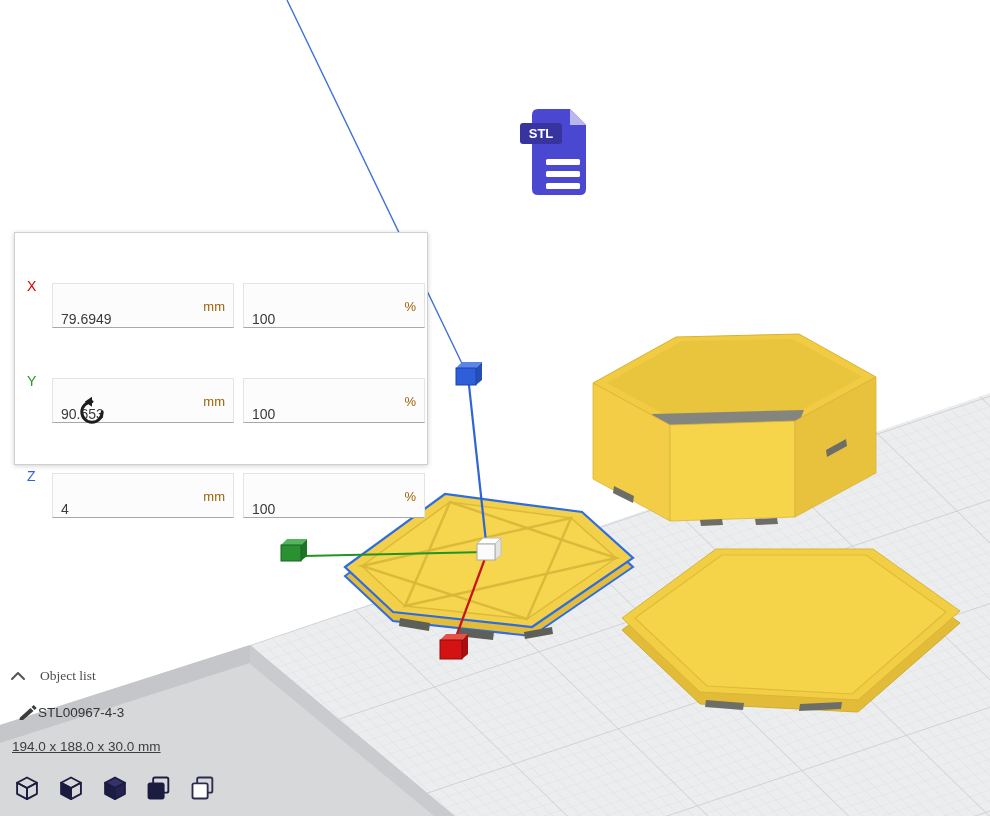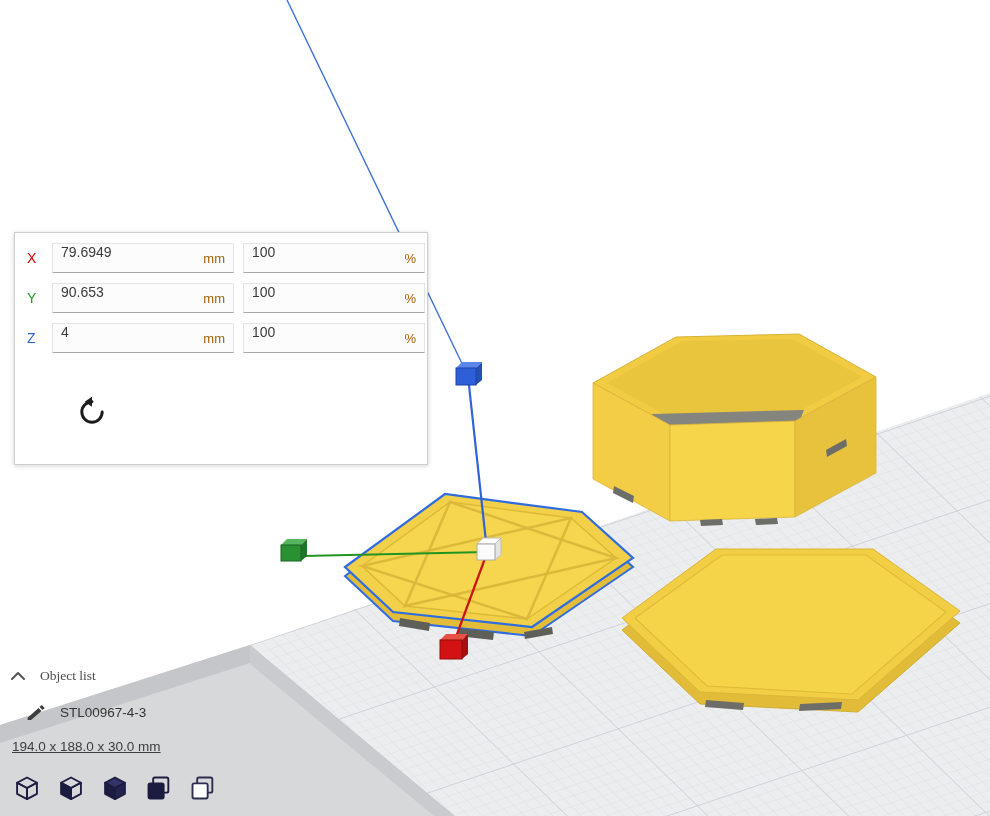--- a/index.html
+++ b/index.html
@@ -8,36 +8,36 @@
 
   
   .stl-tile{position:absolute;left:512px;top:103px;width:92px;height:98px;background:#fff;z-index:2;}
 
   
   .scale-panel{position:absolute;left:14px;top:232px;width:414px;height:233px;background:#fff;
     border:1px solid #cfcfcf;box-shadow:0 1px 5px rgba(0,0,0,.18);z-index:3;box-sizing:border-box;}
   .srow{display:grid;grid-template-columns:16px 182px 182px;gap:0 9px;align-items:center;margin:10px 8px 0 12px;}
   .axis{font-size:14px;}
   .ax-x{color:#d40000;} .ax-y{color:#1e9e1e;} .ax-z{color:#2d64d8;}
-  .field{position:relative;display:flex;align-items:flex-start;height:30px;background:#fcfcfc;
-    border:1px solid #e4e4e4;border-bottom:1px solid #a8a8a8;box-sizing:border-box;}
+  .field{position:relative;display:flex;align-items:flex-end;height:45px;background:#fcfcfc;
+    border:1px solid #e4e4e4;border-bottom:1px solid #a8a8a8;box-sizing:border-box;margin-top:40px;}
   .field input{border:none;background:transparent;outline:none;width:100%;
     font-family:"Liberation Sans",sans-serif;font-size:14px;color:#3a3a3a;padding:0 34px 0 8px;}
   .unit{position:absolute;right:8px;top:50%;transform:translateY(-50%);font-size:13px;color:#a16207;pointer-events:none;}
   .reset-btn{position:absolute;left:60px;top:162px;width:34px;height:34px;background:none;border:none;padding:0;cursor:pointer;}
   .checks{position:absolute;left:127px;top:150px;}
   .checkrow{display:flex;align-items:center;gap:9px;margin-bottom:14px;cursor:pointer;}
   .cb{width:17px;height:17px;border:1.5px solid #6c6c6c;border-radius:2px;background:#fff;
     display:inline-flex;align-items:center;justify-content:center;box-sizing:border-box;}
   .checkrow span.lbl{font-size:13.5px;color:#1c1c1c;}
 
   
   .ol-header{position:absolute;left:10px;top:668px;display:flex;align-items:center;gap:14px;z-index:2;cursor:pointer;}
   .ol-header .txt{font-size:13.5px;color:#4c4c4c;font-family:Liberation Serif, serif;}
-  .ol-item{position:absolute;left:26px;top:704px;display:flex;align-items:center;gap:14px;z-index:2;cursor:pointer;}
+  .ol-item{position:absolute;left:18px;top:704px;display:flex;align-items:center;z-index:2;cursor:pointer;}
   .ol-item .txt{font-size:13.5px;color:#333;}
   .dims{position:absolute;left:12px;top:739px;font-size:13.5px;color:#3d3d3d;z-index:2;text-decoration:underline;}
 
   
   .toolbar{position:absolute;left:10px;top:772px;display:flex;gap:10px;z-index:2;}
   .ticon{background:transparent;border:none;padding:2px;width:34px;height:34px;cursor:pointer;}
 </style>
 </head>
 <body>
 
@@ -133,20 +133,31 @@
       </g>
 
       <g>
         <polygon points="477,544 483,538 501,538 495,544" fill="#ffffff" stroke="#c0c0c0" stroke-width="1"></polygon>
         <polygon points="495,544 501,538 501,555 495,560" fill="#e4e4e4" stroke="#c0c0c0" stroke-width="1"></polygon>
         <rect x="477" y="544" width="18" height="16" fill="#fbfbfb" stroke="#aaaaaa" stroke-width="1"></rect>
       </g>
     </g>
   </svg>
 
+  <div class="stl-tile">
+    <svg width="92" height="98" viewBox="0 0 92 98">
+      <path d="M26,6 h32 l16,16 v64 q0,6 -6,6 h-42 q-6,0 -6,-6 v-74 q0,-6 6,-6 z" fill="#4a47d1"></path>
+      <polygon points="58,6 74,22 58,22" fill="#b9b7ee"></polygon>
+      <rect x="8" y="20" width="42" height="21" rx="3" fill="#37349f"></rect>
+      <text x="29" y="35" text-anchor="middle" font-family="Liberation Sans, sans-serif" font-size="13" font-weight="bold" fill="#ffffff">STL</text>
+      <rect x="34" y="56" width="34" height="6" rx="1.5" fill="#ffffff"></rect>
+      <rect x="34" y="68" width="34" height="6" rx="1.5" fill="#ffffff"></rect>
+      <rect x="34" y="80" width="34" height="6" rx="1.5" fill="#ffffff"></rect>
+    </svg>
+  </div>
 
   <div class="scale-panel">
 
     <div class="srow">
       <span class="axis ax-x">X</span>
       <span class="field">
         <input value="79.6949" style="">
         <span class="unit">mm</span>
       </span>
       <span class="field">

